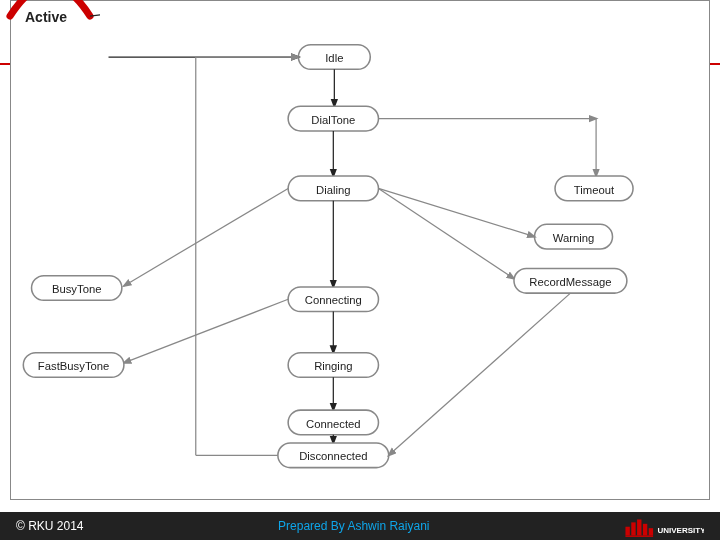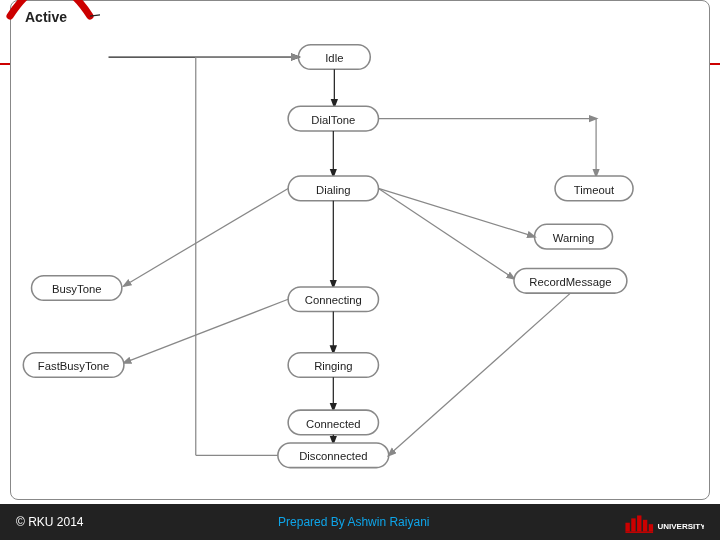--- a/index.html
+++ b/index.html
@@ -37,40 +37,40 @@
     }
 
     
     .diagram-container {
       position: absolute;
       left: 10px;
       top: 0;
       right: 10px;
       bottom: 40px;
       border: 1.5px solid #888;
-      border-radius: 8px;
+      border-radius: 0;
       background: #fff;
     }
 
     .active-label {
       position: absolute;
       top: 8px;
       left: 14px;
       font-size: 14px;
       font-weight: bold;
       color: #222;
     }
 
     
     .footer {
       position: absolute;
       bottom: 0;
       left: 0;
       right: 0;
-      height: 36px;
+      height: 28px;
       background: #222;
       display: flex;
       align-items: center;
       justify-content: space-between;
       padding: 0 16px;
     }
     .footer-left {
       color: #fff;
       font-size: 12px;
     }

